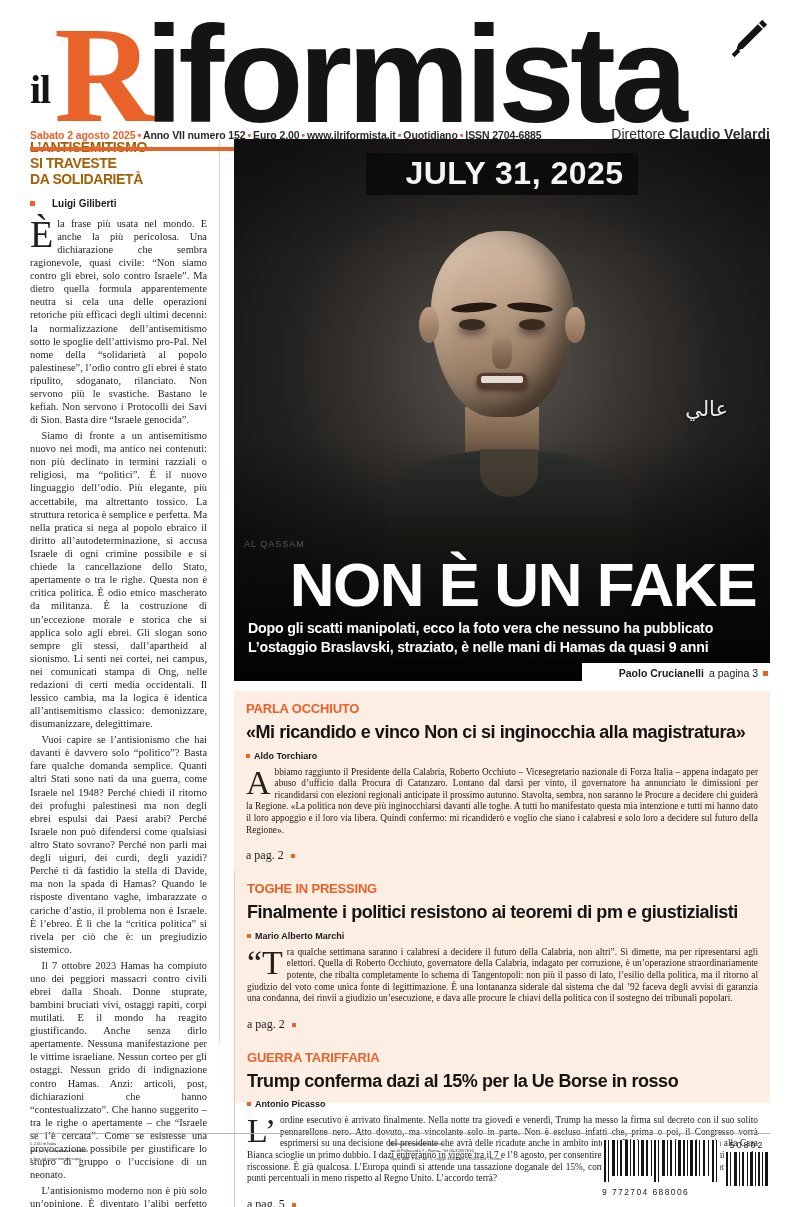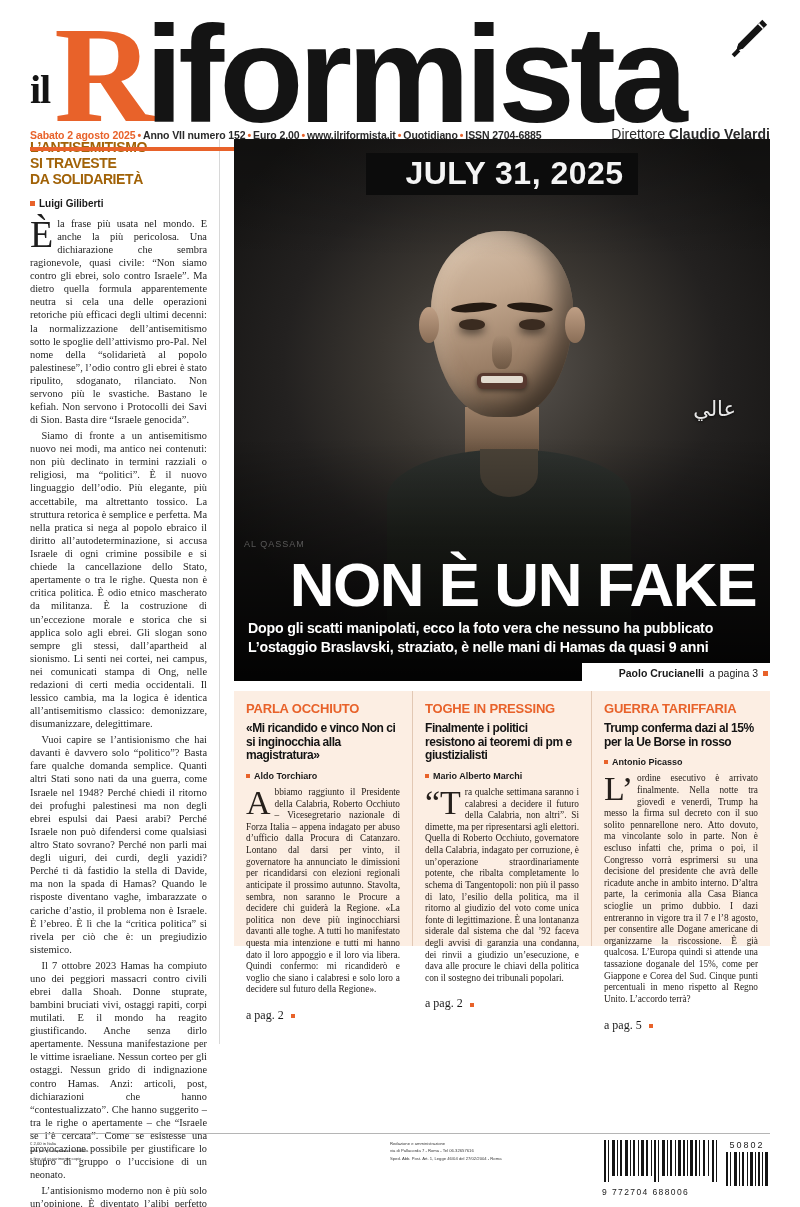--- a/index.html
+++ b/index.html
@@ -127,21 +127,21 @@
     letter-spacing: -0.4px;
     margin-bottom: 10px;
   }
   .byline {
     font-family: "Liberation Sans", sans-serif;
     font-weight: 700;
     font-size: 10px;
     color: #1a1a1a;
     display: flex;
     align-items: center;
-    gap: 4px;
+    gap: 17px;
     margin-bottom: 8px;
   }
   .sq {
     display: inline-block;
     width: 5px;
     height: 5px;
     background: #E8622A;
     flex: 0 0 5px;
   }
   .edit-body {
@@ -279,21 +279,21 @@
     top: 0;
     left: 50%;
     transform: translateX(-50%);
     width: 58px;
     height: 48px;
     background: #4b4338;
     border-radius: 0 0 50% 50%;
   }
   .arabic-mark {
     position: absolute;
-    right: 34px;
+    right: 42px;
     top: 258px;
     color: #f2f2f2;
     font-size: 21px;
     font-family: "DejaVu Sans", sans-serif;
     opacity: 0.95;
     text-shadow: 0 1px 3px rgba(0,0,0,0.8);
   }
   .wm-left {
     position: absolute;
     left: 10px;
@@ -365,21 +365,22 @@
     font-size: 10.5px;
     color: #1a1a1a;
   }
   .photo-credit b { font-weight: 700; }
 
   
   .teasers {
     display: flex;
     margin-top: 10px;
     background: #FCEEE3;
-    height: 255px;
+    height: 412px;
+    flex-direction: column;
   }
   .teaser {
     flex: 1;
     padding: 10px 12px 8px;
     box-sizing: border-box;
     display: flex;
     flex-direction: column;
     position: relative;
   }
   .teaser + .teaser { border-left: 1px solid #E2C8B4; }
@@ -387,21 +388,21 @@
     font-family: "Liberation Sans", sans-serif;
     font-weight: 700;
     font-size: 13px;
     color: #E8622A;
     letter-spacing: -0.2px;
     margin-bottom: 6px;
   }
   .t-head {
     font-family: "Liberation Sans", sans-serif;
     font-weight: 700;
-    font-size: 12px;
+    font-size: 18px;
     line-height: 1.14;
     color: #141414;
     letter-spacing: -0.45px;
     margin-bottom: 8px;
   }
   .t-byline {
     font-family: "Liberation Sans", sans-serif;
     font-weight: 700;
     font-size: 9px;
     color: #1a1a1a;

